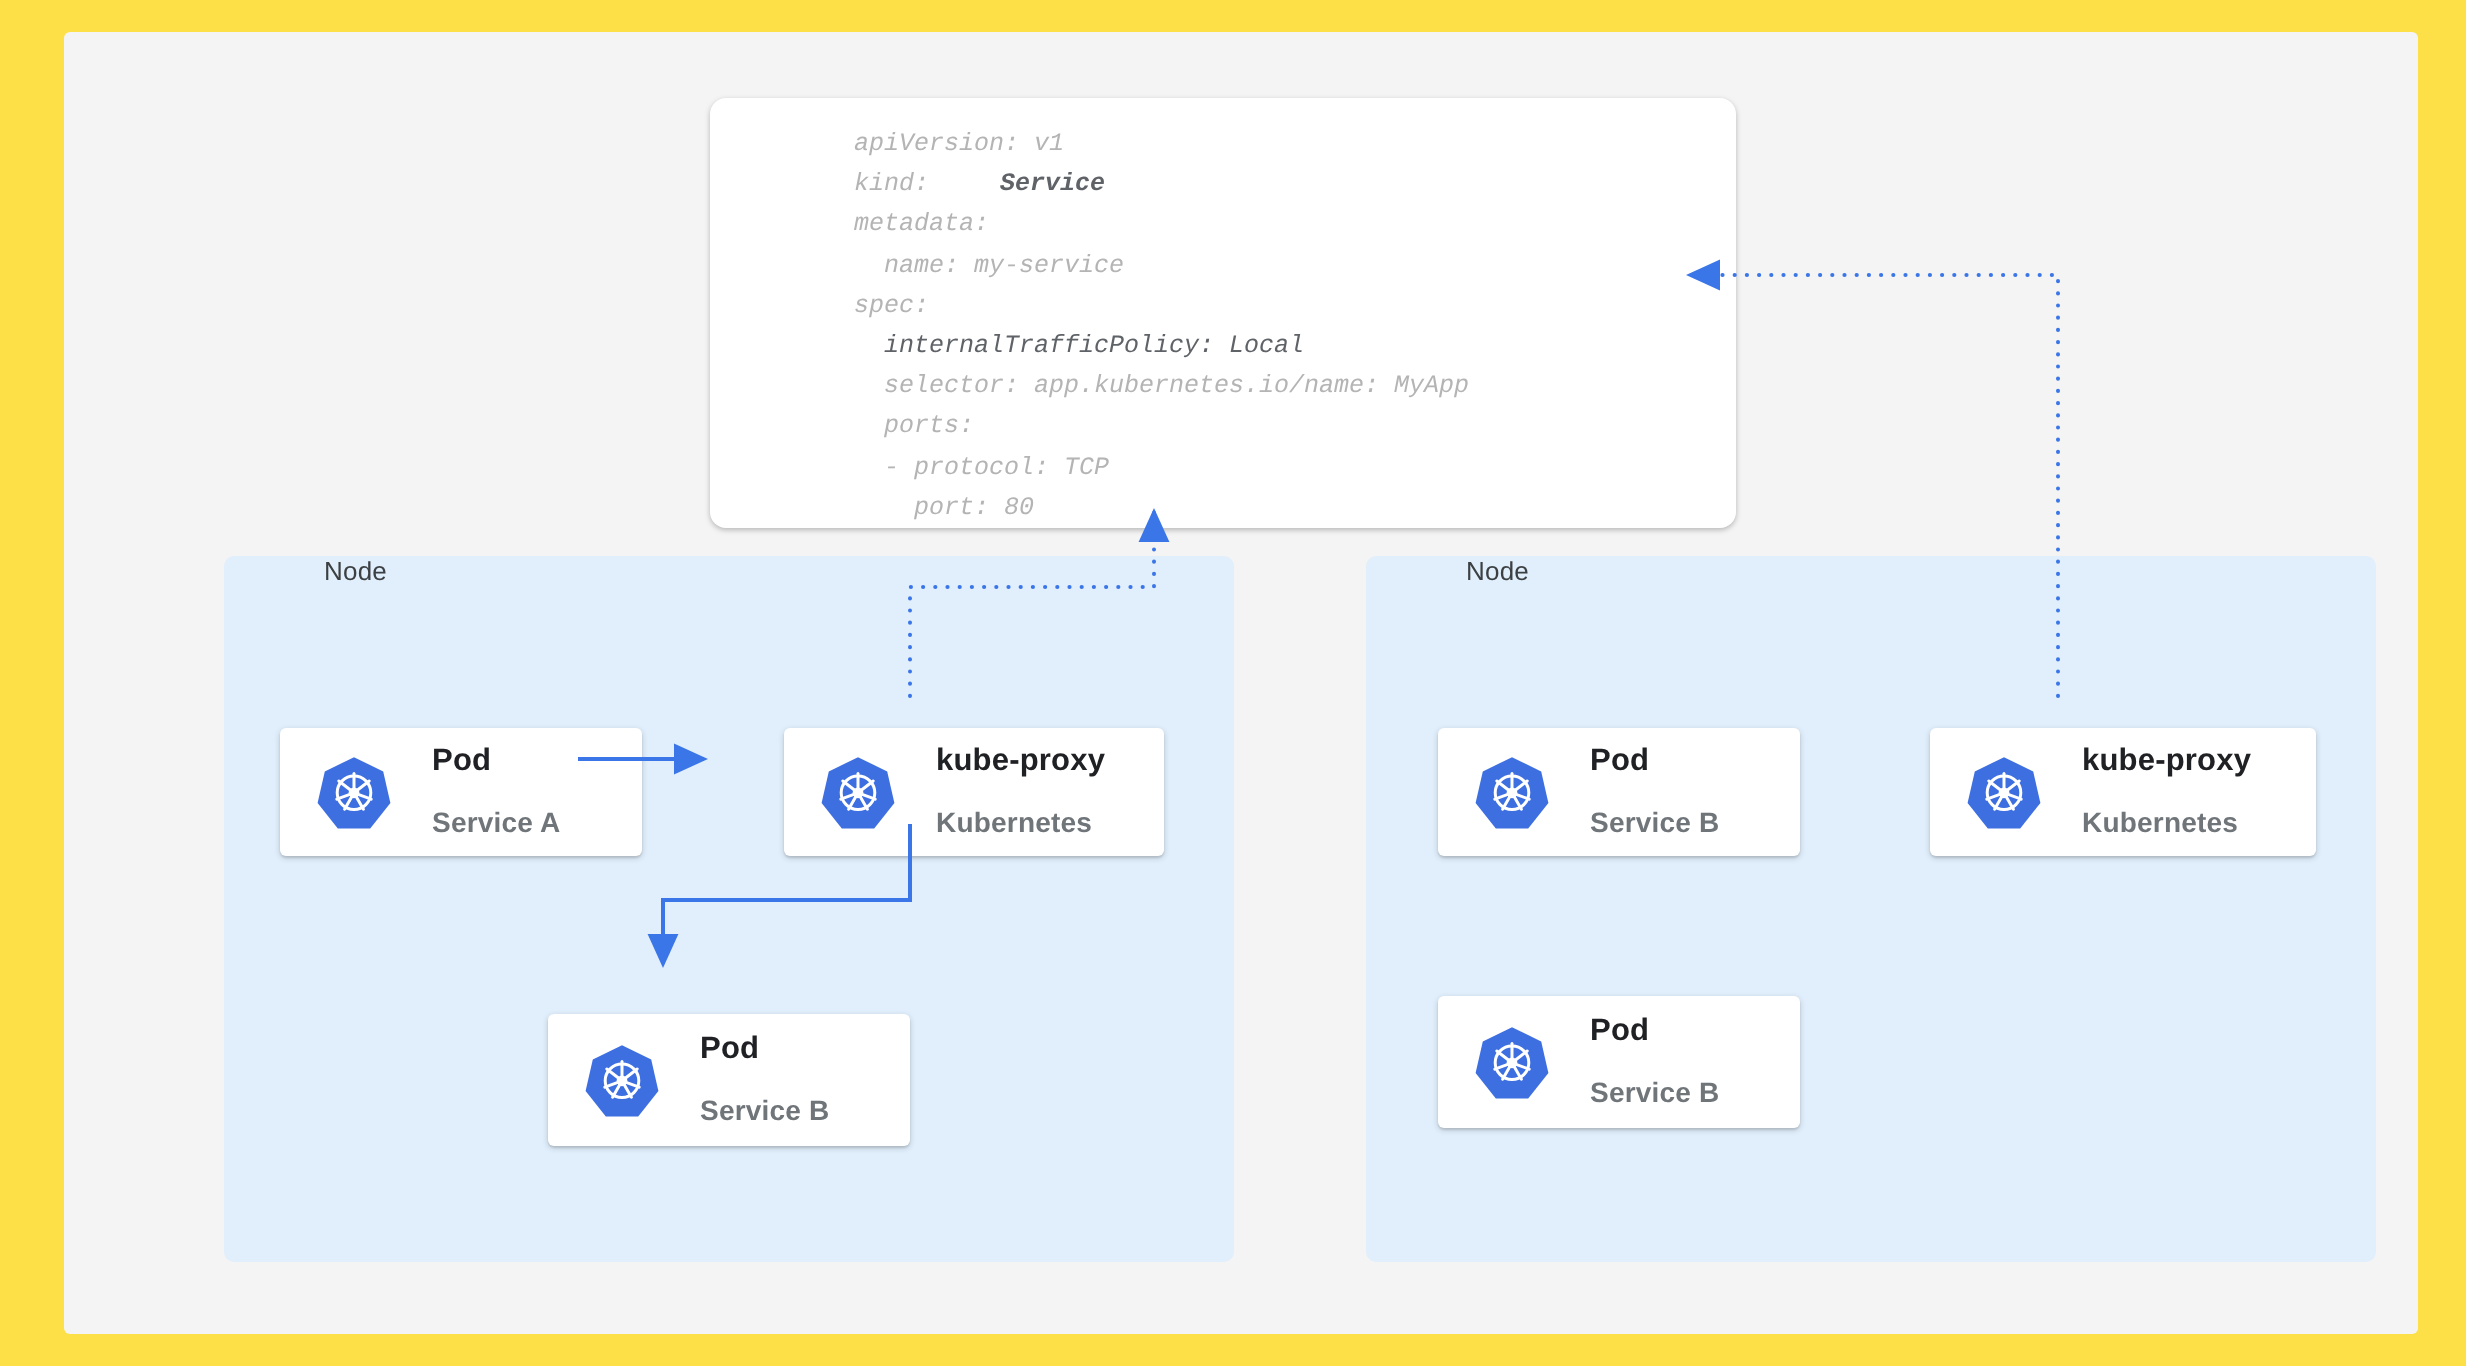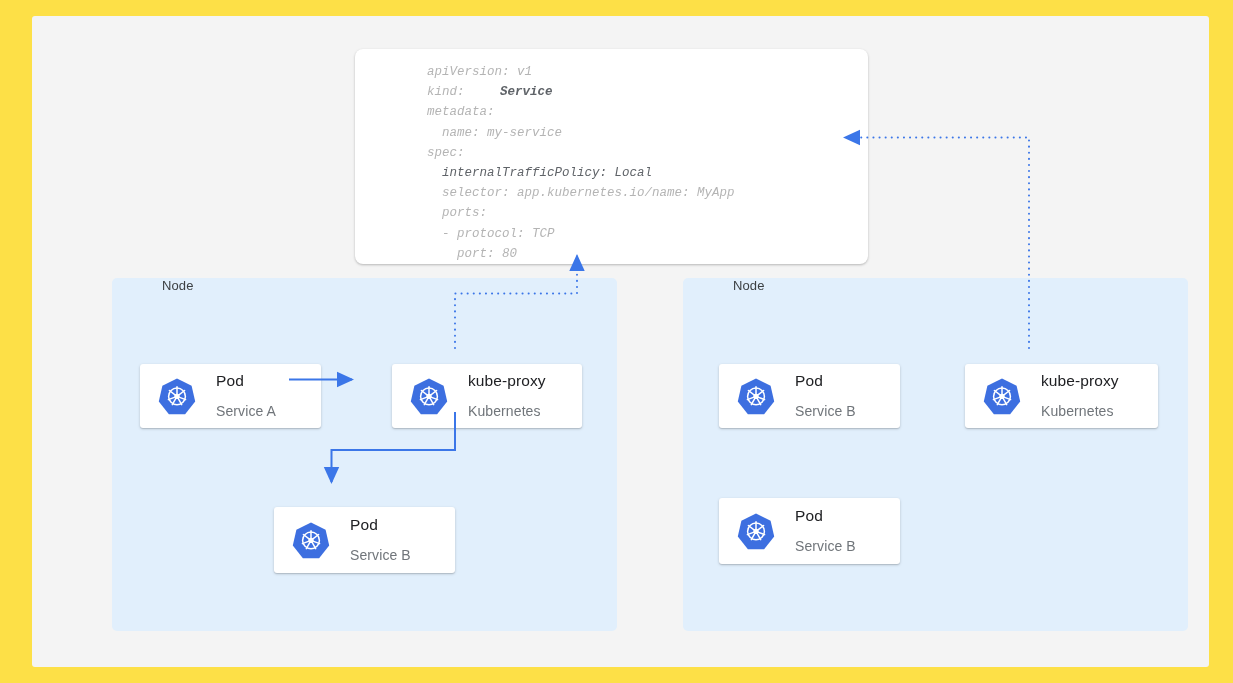--- a/index.html
+++ b/index.html
@@ -86,20 +86,21 @@
     height: 40px;
     flex: 0 0 40px;
     margin-left: 17px;
     display: block;
   }
   .card-text {
     margin-left: 19px;
     display: flex;
     flex-direction: column;
     justify-content: flex-end;
+    font-weight: bold;
   }
   .card-title {
     font-size: 15.5px;
     color: #202124;
     line-height: 19px;
     letter-spacing: 0.1px;
   }
   .card-sub {
     font-size: 14px;
     color: #70757a;

